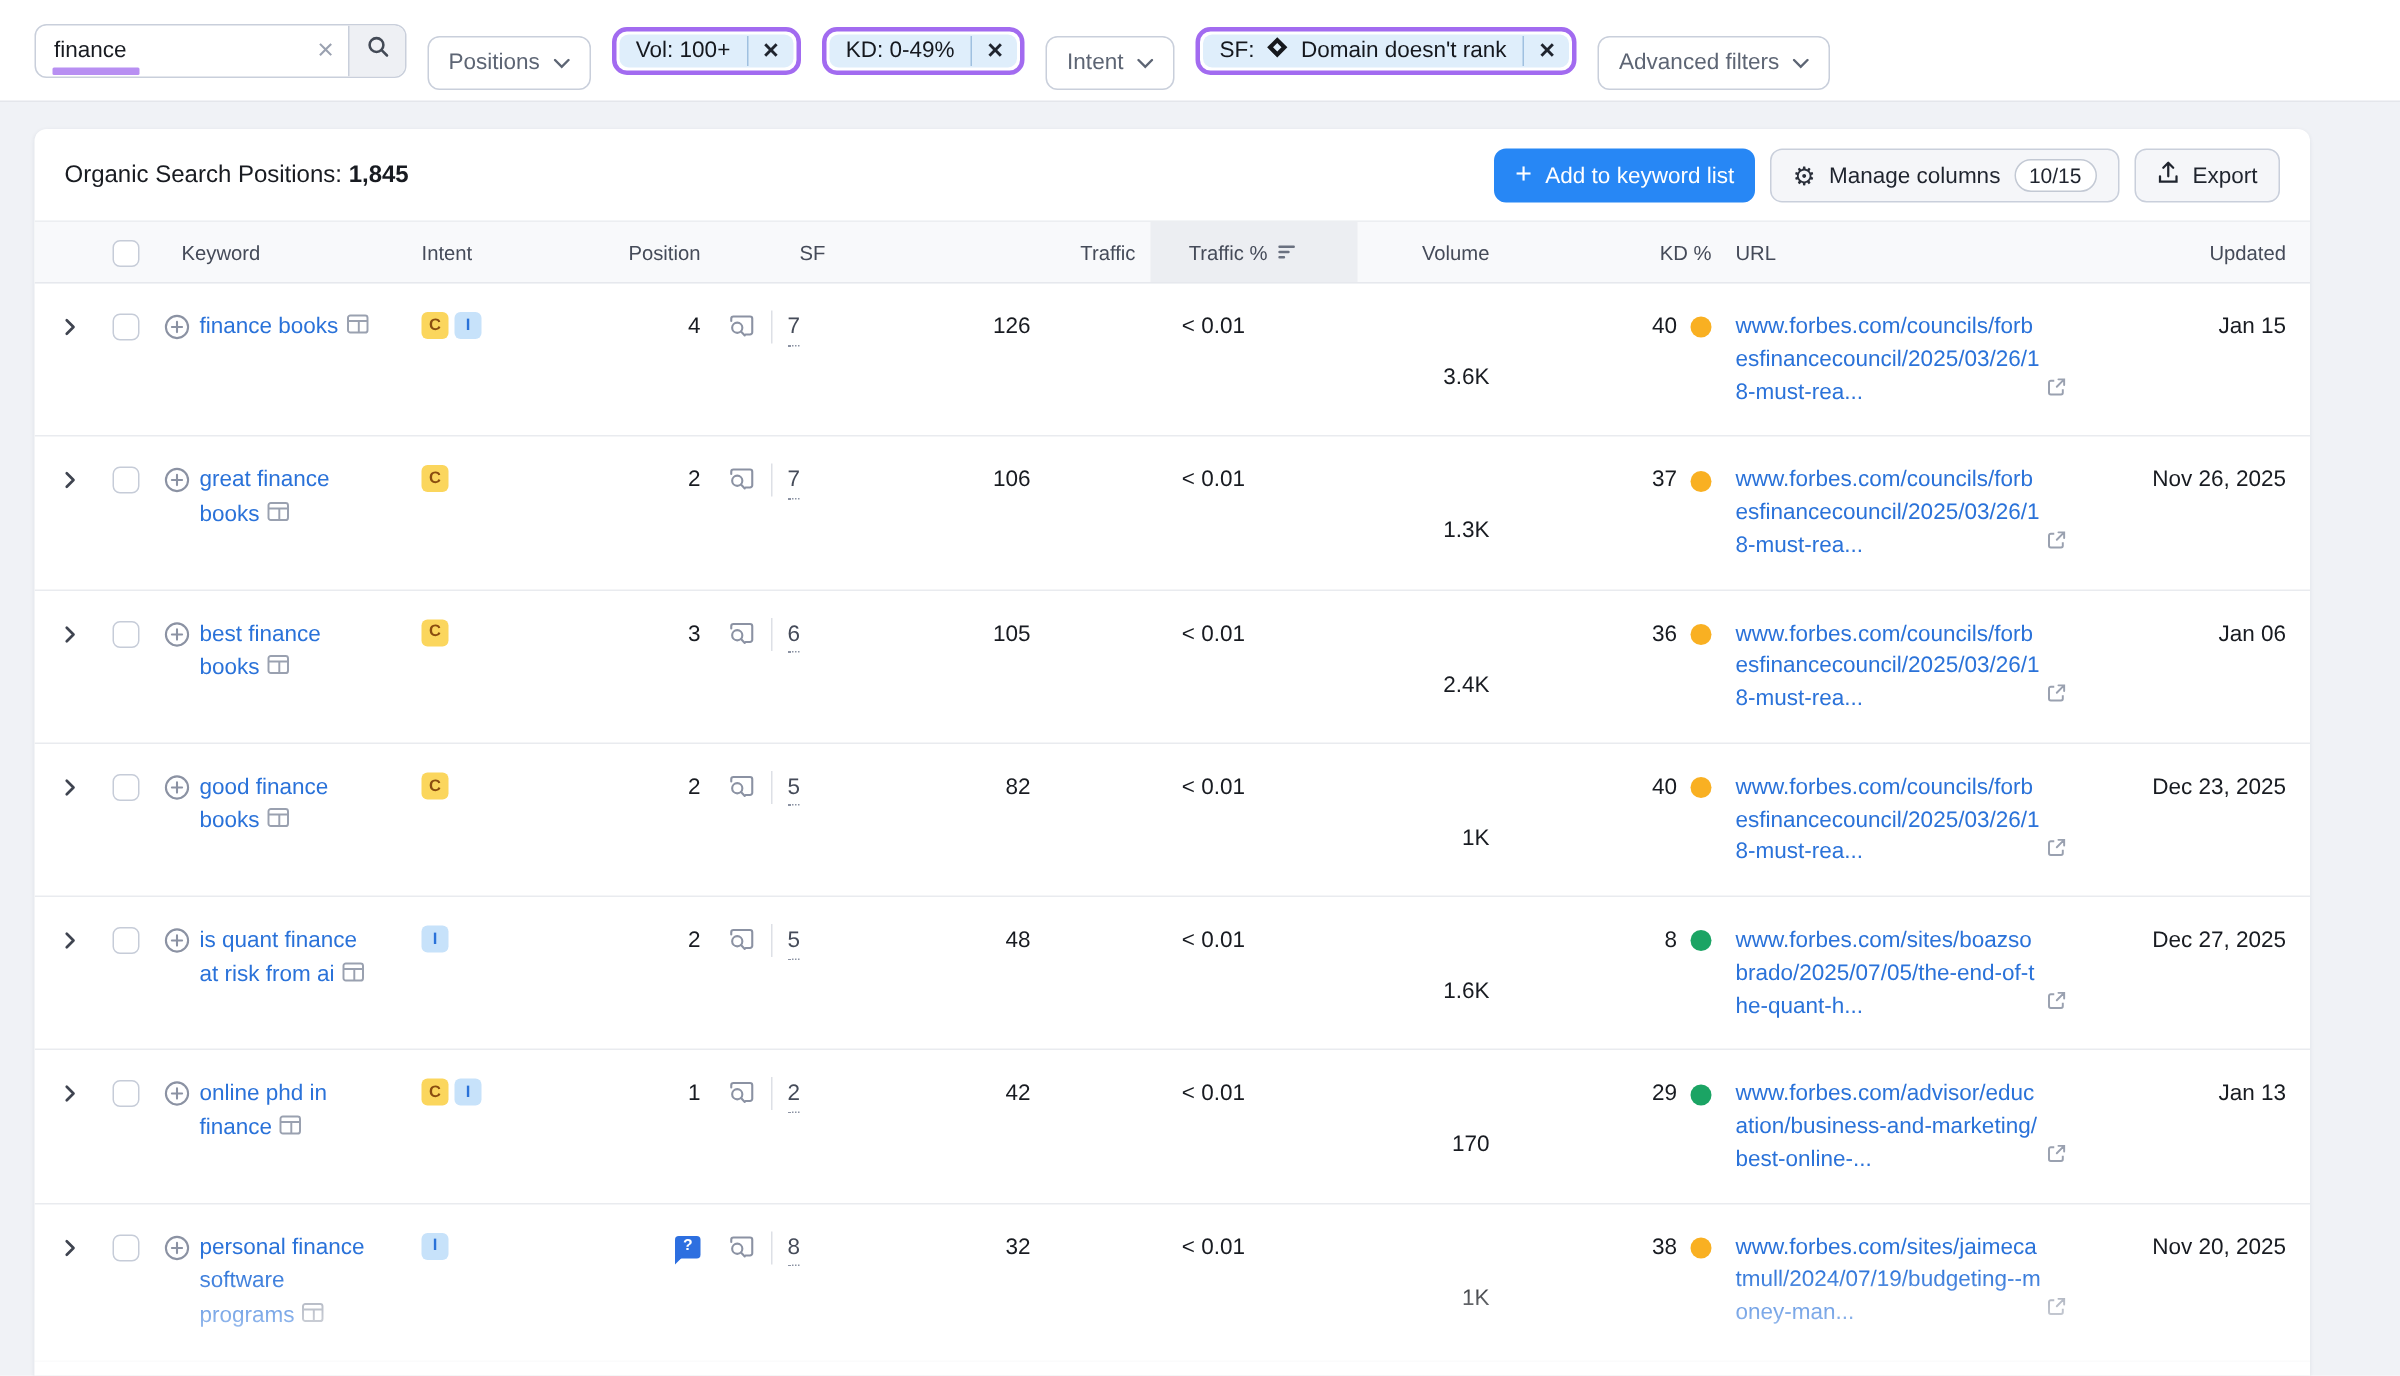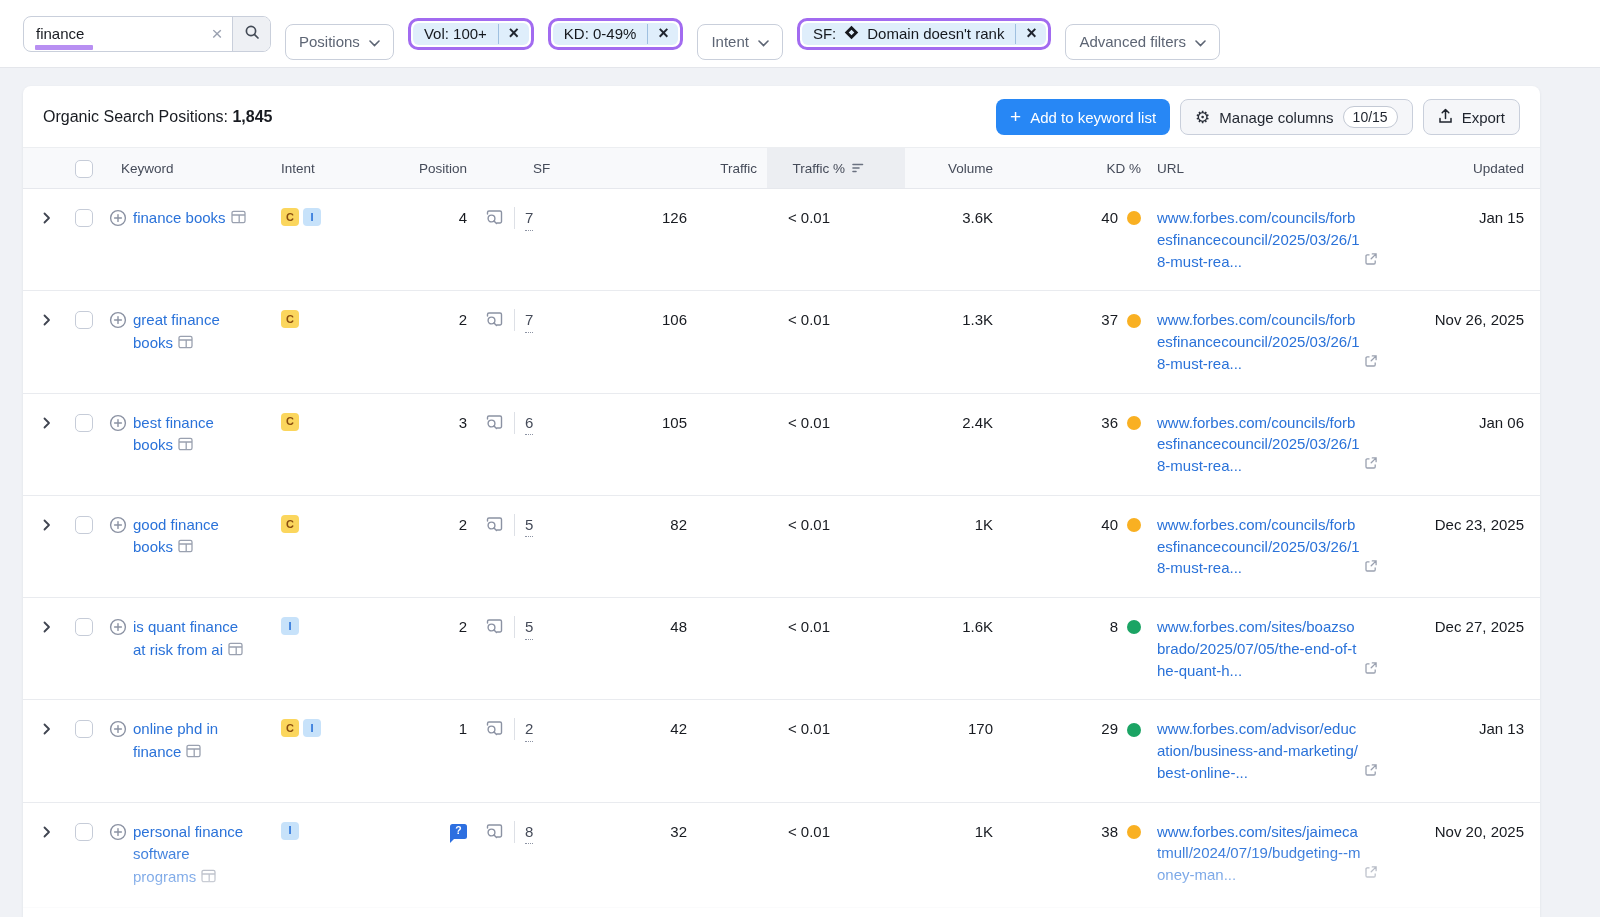--- a/index.html
+++ b/index.html
@@ -84,21 +84,21 @@
          font-size:10.5px; font-weight:700; display:inline-flex; align-items:center; justify-content:center;
          margin-top:3px; }
   .paa::after { content:""; position:absolute; left:0; bottom:-4px; border:3px solid transparent;
                 border-top-color:#2d6fe0; border-left-color:#2d6fe0; }
   .c-sf { display:flex; align-items:flex-start; padding-left:10px; gap:10px; }
   .sf-preview { margin-top:2px; cursor:pointer; }
   .sf-vsep { width:1px; height:22px; background:#dde0e6; }
   a.sf-link { color:#454b59; text-decoration:none; border-bottom:1px dotted #8c93a3; cursor:pointer; }
   .c-traffic { text-align:right; padding-right:80px; }
   .c-tpct { text-align:right; padding-right:75px; }
-  .c-vol { text-align:right; padding-right:12px; }
+  .c-vol { text-align:right; padding-right:12px;margin-top:34px; }
   .c-kd { display:flex; justify-content:flex-end; align-items:center; gap:9px; padding-right:16px;
           margin-top:0; line-height:1.5; }
   .kd-dot { width:14px; height:14px; border-radius:50%; display:inline-block; }
   .c-url { display:flex; gap:3px; align-items:flex-end; }
   a.url-link { color:#2a72d9; text-decoration:none; display:inline-block; width:204px;
                word-break:break-all; line-height:1.45; cursor:pointer; }
   .ext-ic { margin-top:3px; cursor:pointer; }
   .c-upd { text-align:right; padding-right:16px; }
   .bottom-fade { position:absolute; left:0; right:0; bottom:0; height:72px; pointer-events:none;
                  background:linear-gradient(rgba(255,255,255,0), rgba(255,255,255,.92)); }

